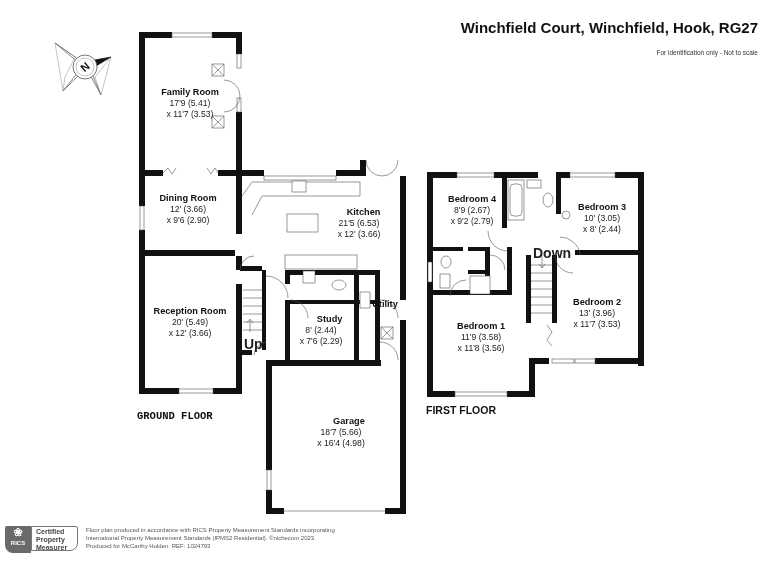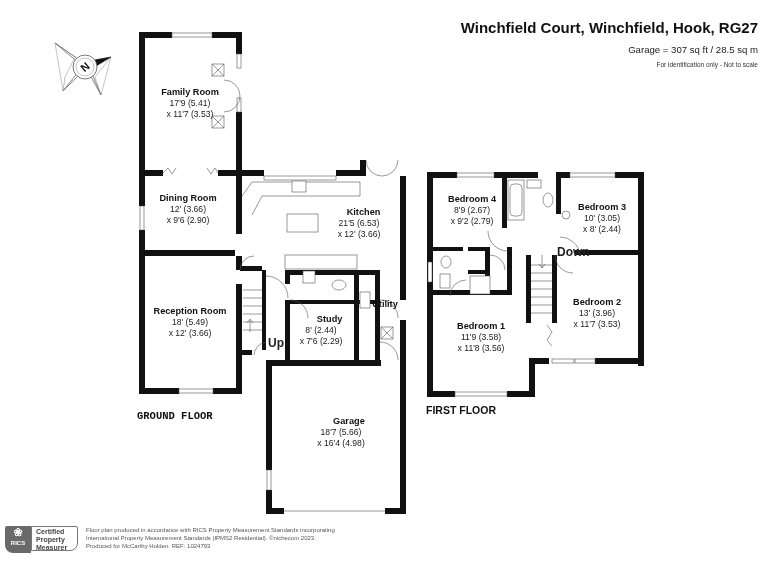--- a/index.html
+++ b/index.html
@@ -4,33 +4,32 @@
 <style>
   html, body { margin:0; padding:0; background:#ffffff; }
   body { width:768px; height:576px; position:relative; overflow:hidden; font-family:"Liberation Sans", sans-serif; color:#111; }
   .title { position:absolute; right:10px; top:19px; font-size:15px; font-weight:bold; letter-spacing:0; white-space:nowrap; }
   .areas { position:absolute; right:10px; top:44px; text-align:right; font-size:9.6px; line-height:12px; color:#222; }
   .areas .note { font-size:6.5px; margin-top:3px; color:#333; }
   svg.plan { position:absolute; left:0; top:0; }
   .room-label { position:absolute; text-align:center; font-size:8.6px; line-height:11px; color:#222; white-space:nowrap; transform:translateX(-50%); }
   .room-label .name { font-weight:bold; font-size:9.2px; color:#111;text-align:right; }
   .floor-label { position:absolute; font-weight:bold; font-size:10.5px; color:#111; }
-  .small-label { position:absolute; font-size:12px; font-weight:bold; color:#222;margin-left:24px; }
+  .small-label { position:absolute; font-size:14px; font-weight:bold; color:#222; }
   .footer { position:absolute; left:0; top:524px; width:768px; height:40px; }
   .rics { position:absolute; left:5px; top:2px; width:26px; height:27px; background:#6a6a6a; border-radius:2px 0 0 8px; color:#fff; font-size:6px; text-align:center; font-weight:bold; }
   .rics .g { font-size:11px; line-height:14px; font-family:"DejaVu Serif", serif; }
   .certified { position:absolute; left:31px; top:2px; width:47px; height:25px; border:1px solid #777; border-radius:0 2px 8px 0; font-size:7px; line-height:8px; padding:1px 0 0 4px; box-sizing:border-box; color:#444; font-weight:bold; }
   .footer-text { position:absolute; left:86px; top:2px; font-size:6px; line-height:8px; color:#555; white-space:nowrap; }
 </style>
 </head>
 <body>
 
 <div class="title">Winchfield Court, Winchfield, Hook, RG27</div>
 <div class="areas">
-  <div>Garage = 307 sq ft / 28.5 sq m</div>
   <div class="note">For identification only - Not to scale</div>
 </div>
 
 <svg class="plan" width="768" height="576" viewBox="0 0 768 576">
 
   <g transform="translate(85,67)">
     <polygon points="-30,-24 -6,-4 0,0 -4,-6" fill="#fff" stroke="#555" stroke-width="0.7"></polygon>
     <polygon points="26,-10 6,2 0,0 4,-6" fill="#111" stroke="#111" stroke-width="0.7"></polygon>
     <polygon points="-22,24 -4,6 0,0 -6,4" fill="#fff" stroke="#555" stroke-width="0.7"></polygon>
     <polygon points="16,28 4,6 0,0 6,4" fill="#fff" stroke="#555" stroke-width="0.7"></polygon>
@@ -220,21 +219,21 @@
   <div>12' (3.66)</div>
   <div>x 9'6 (2.90)</div>
 </div>
 <div class="room-label" style="left:359px; top:207px;">
   <div class="name">Kitchen</div>
   <div>21'5 (6.53)</div>
   <div>x 12' (3.66)</div>
 </div>
 <div class="room-label" style="left:190px; top:306px;">
   <div class="name">Reception Room</div>
-  <div>18' (5.49)</div>
+  <div>20' (5.49)</div>
   <div>x 12' (3.66)</div>
 </div>
 <div class="room-label" style="left:321px; top:314px;">
   <div class="name">Study</div>
   <div>8' (2.44)</div>
   <div>x 7'6 (2.29)</div>
 </div>
 <div class="room-label" style="left:385px; top:299px;">
   <div class="name">Utility</div>
 </div>

